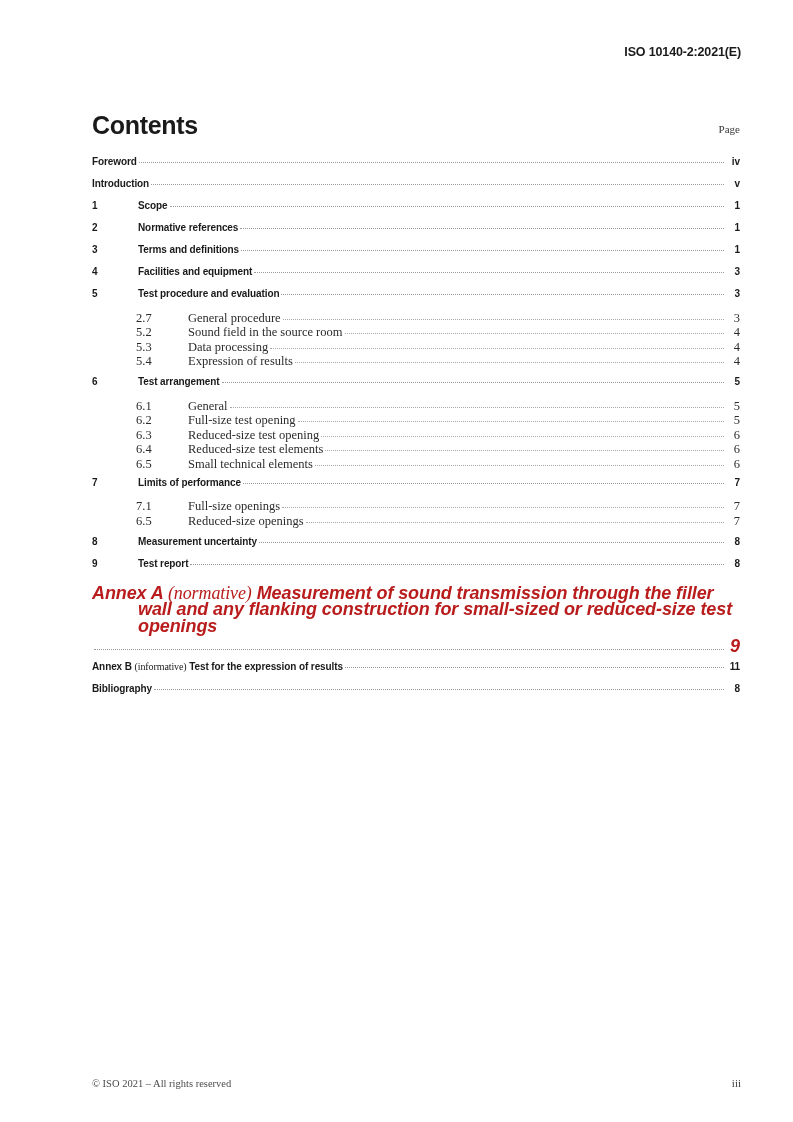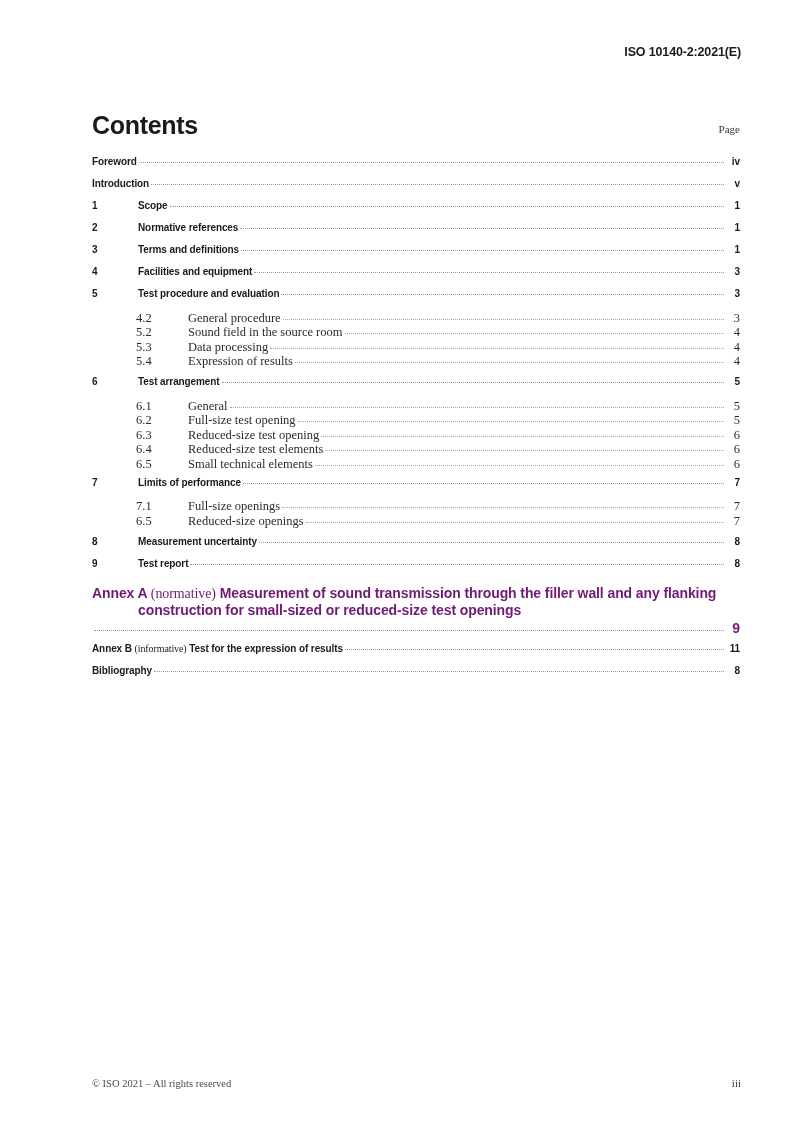--- a/index.html
+++ b/index.html
@@ -136,25 +136,26 @@
   }
 
   
   .gap-sm { height: 6px; }
   .gap-md { height: 8px; }
 
   
   .annex-row {
     font-family: "Liberation Sans", "DejaVu Sans", sans-serif;
     font-weight: bold;
-    font-size: 14px;
+    font-size: 18px;
     letter-spacing: -0.1px;
-    color: #701a75;
+    color: #b91c1c;
     line-height: 16.5px;
     padding-bottom: 5.5px;
+    font-style: italic;
   }
   .annex-text {
     display: block;
     padding-left: 46px;
     text-indent: -46px;
   }
   .annex-kind {
     font-family: "Liberation Serif", "DejaVu Serif", serif;
     font-weight: normal;
   }
@@ -240,21 +241,21 @@
       </div>
 
       <div class="toc-row lvl1">
         <span class="num">5</span>
         <span class="label">Test procedure and evaluation</span>
         <span class="leader"></span>
         <span class="pg">3</span>
       </div>
       <div class="indent2">
         <div class="toc-row lvl2">
-          <span class="num">4.2</span>
+          <span class="num">2.7</span>
           <span class="label">General procedure</span>
           <span class="leader"></span>
           <span class="pg">3</span>
         </div>
         <div class="toc-row lvl2">
           <span class="num">5.2</span>
           <span class="label">Sound field in the source room</span>
           <span class="leader"></span>
           <span class="pg">4</span>
         </div>

